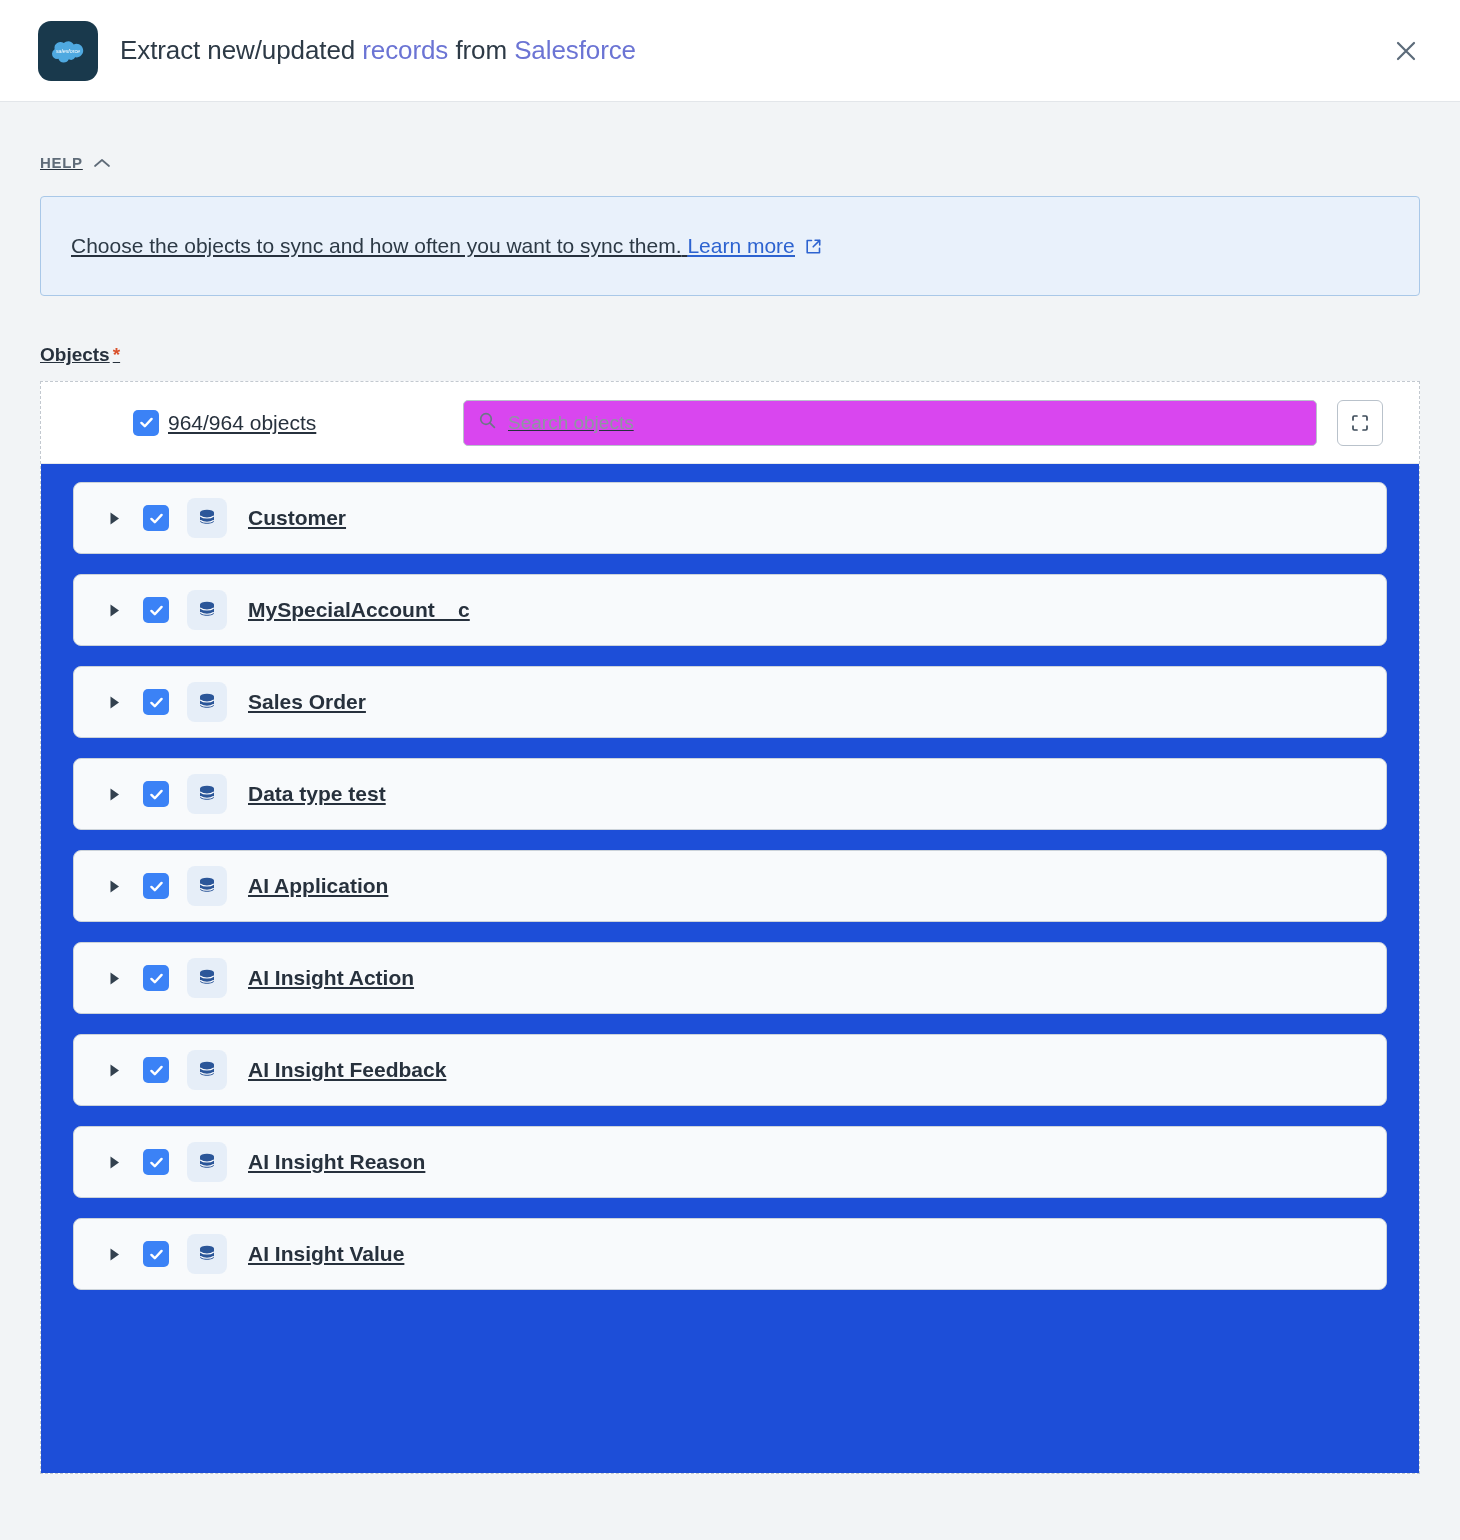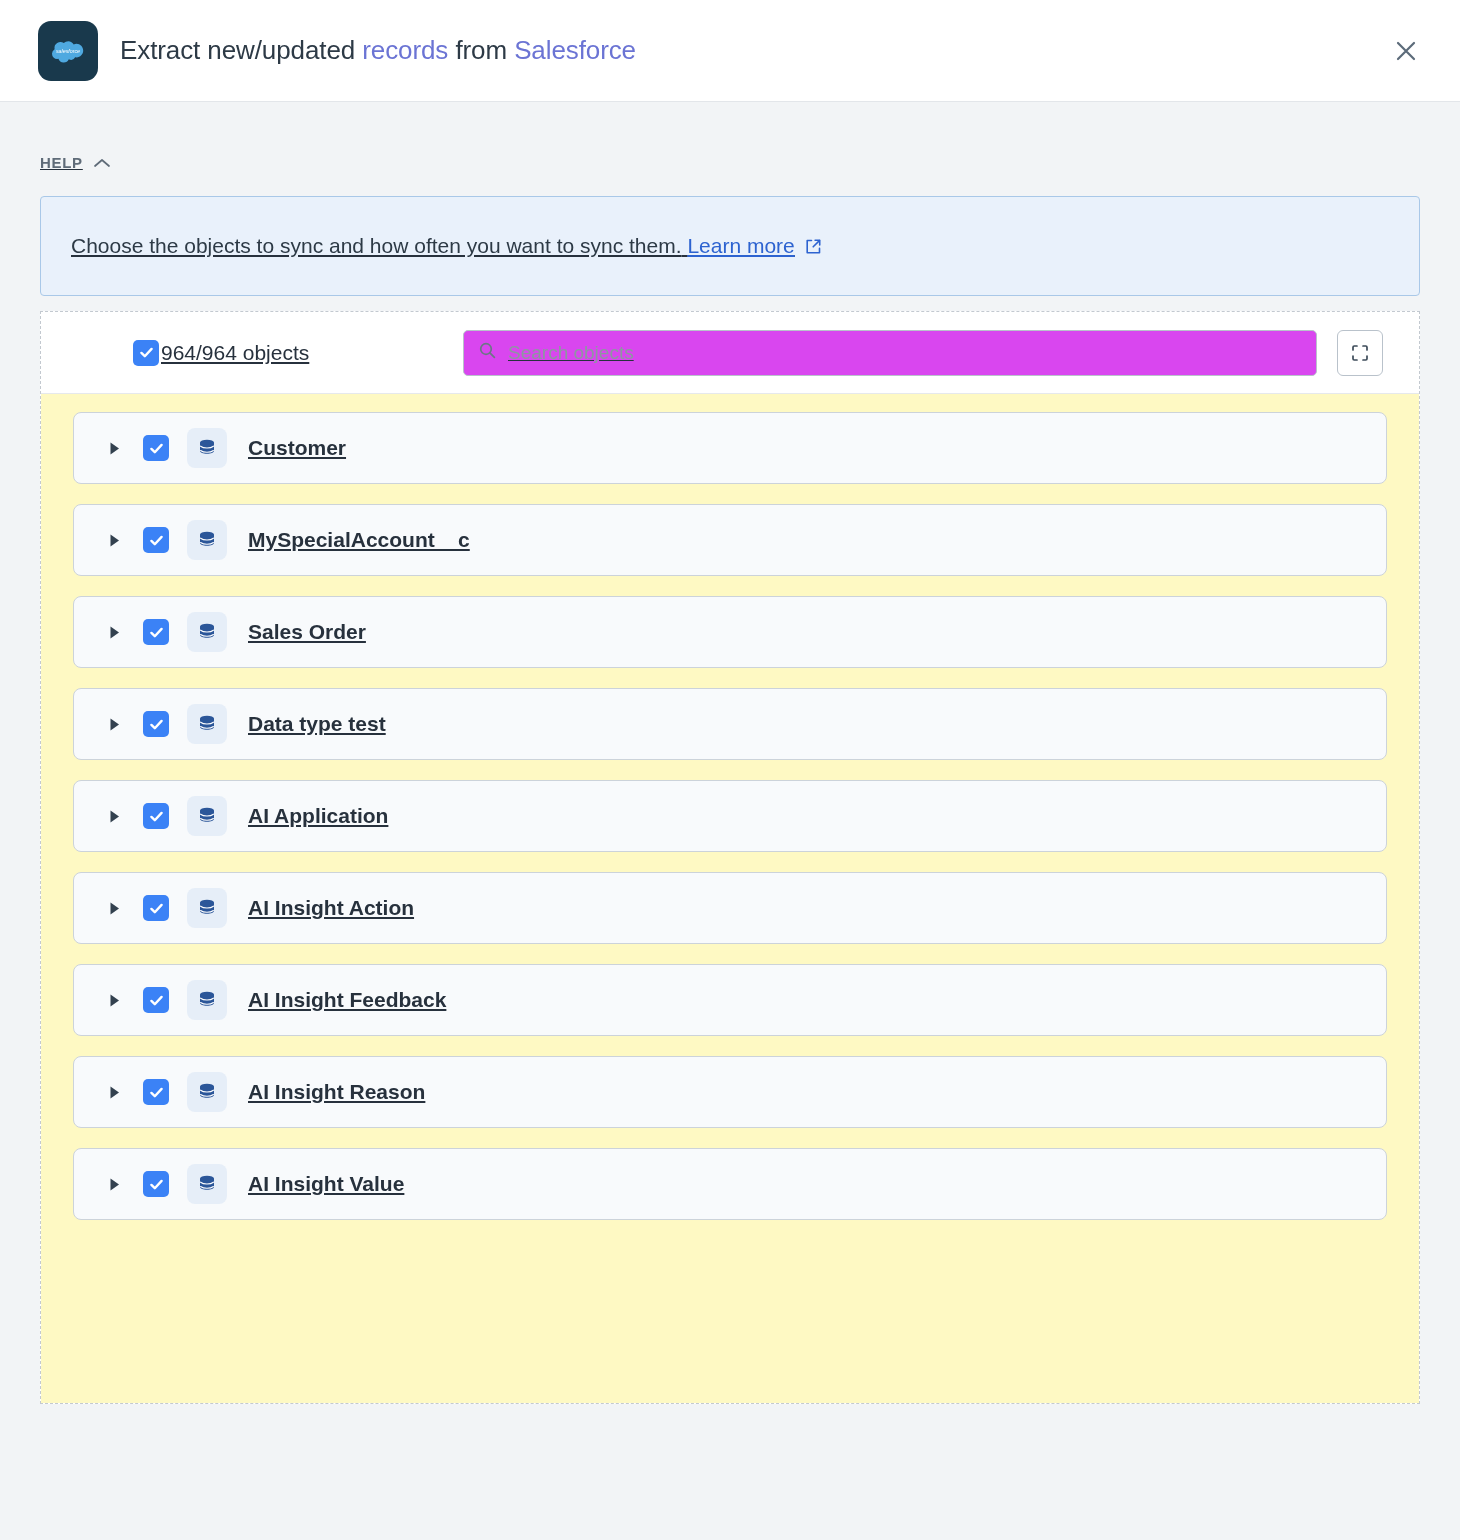--- a/index.html
+++ b/index.html
@@ -158,21 +158,21 @@
     display: flex;
     align-items: center;
     padding: 0 36px 0 0;
     border-bottom: 1px solid #e6e9ec;
     background: #ffffff;
   }
 
   .select-all {
     display: flex;
     align-items: center;
-    gap: 2px;
+    gap: 9px;
     margin-left: 92px;
     cursor: pointer;
     min-width: 290px;
   }
 
   .chk {
     width: 26px;
     height: 26px;
     border-radius: 5px;
     background: #3b82f6;
@@ -225,21 +225,21 @@
     align-items: center;
     justify-content: center;
     cursor: pointer;
     flex: 0 0 auto;
     color: #3d4b59;
   }
 
   
   .objects-list {
     padding: 18px 32px 0 32px;
-    background: #fef9c3;
+    background: #1d4ed8;
     height: 1010px;
     overflow: hidden;
   }
 
   .object-row {
     height: 72px;
     background: #f8fafc;
     border: 1px solid #ccd3da;
     border-radius: 8px;
     display: flex;
@@ -322,20 +322,24 @@
             <svg width="19" height="19" viewBox="0 0 19 19" aria-hidden="true">
               <path d="M7.5 3.5H3.2v12.3h12.3V11.4" stroke="currentColor" stroke-width="1.6" fill="none" stroke-linecap="round" stroke-linejoin="round"></path>
               <path d="M11.1 3.3h4.6v4.6" stroke="currentColor" stroke-width="1.6" fill="none" stroke-linecap="round" stroke-linejoin="round"></path>
               <path d="M15.4 3.6 L9.2 9.8" stroke="currentColor" stroke-width="1.6" stroke-linecap="round"></path>
             </svg>
           </span>
       </div>
     </div>
   </div>
 
+  <div class="objects-label-row">
+    <span class="objects-label">Objects</span>
+    <span class="required-star">*</span>
+  </div>
 
   <div class="objects-container">
 
     <div class="objects-toolbar">
       <div class="select-all">
         <span class="chk">
           <svg width="17" height="17" viewBox="0 0 17 17" aria-hidden="true">
             <path d="M3.4 8.9 L6.8 12.2 L13.6 4.9" stroke="#ffffff" stroke-width="2.4" fill="none" stroke-linecap="round" stroke-linejoin="round"></path>
           </svg>
         </span>

